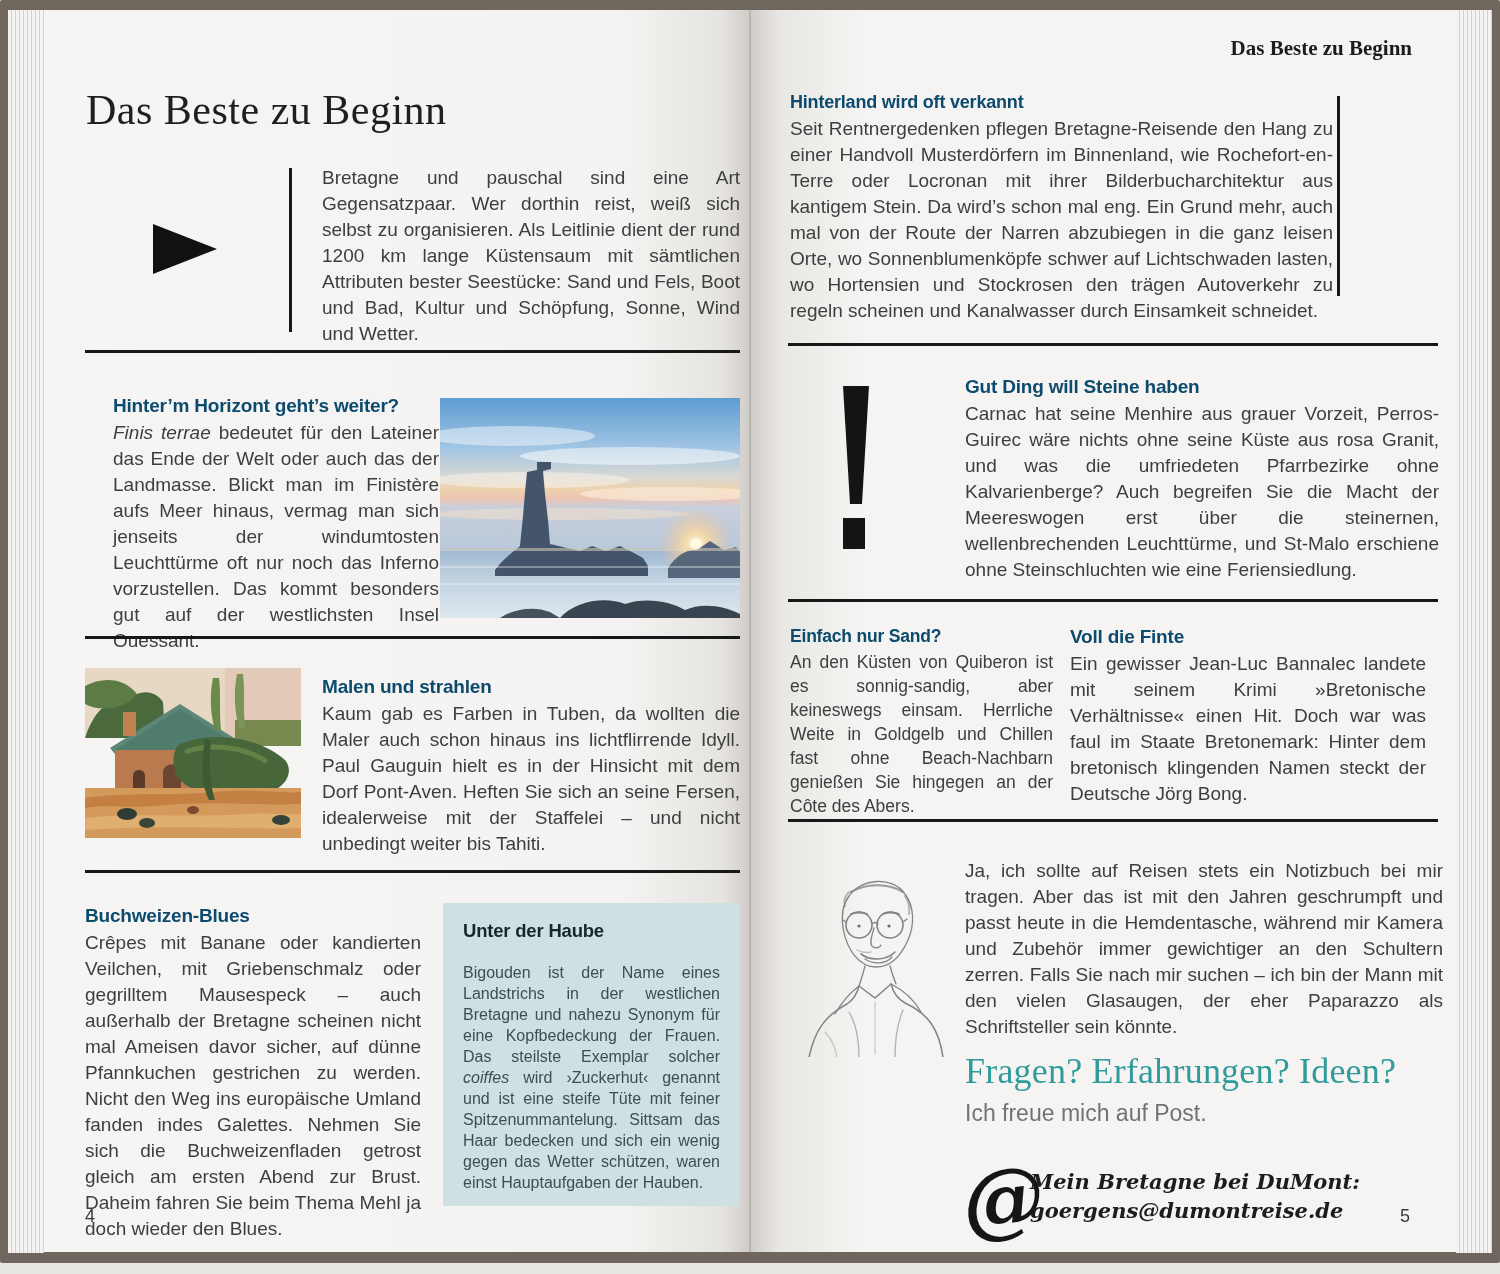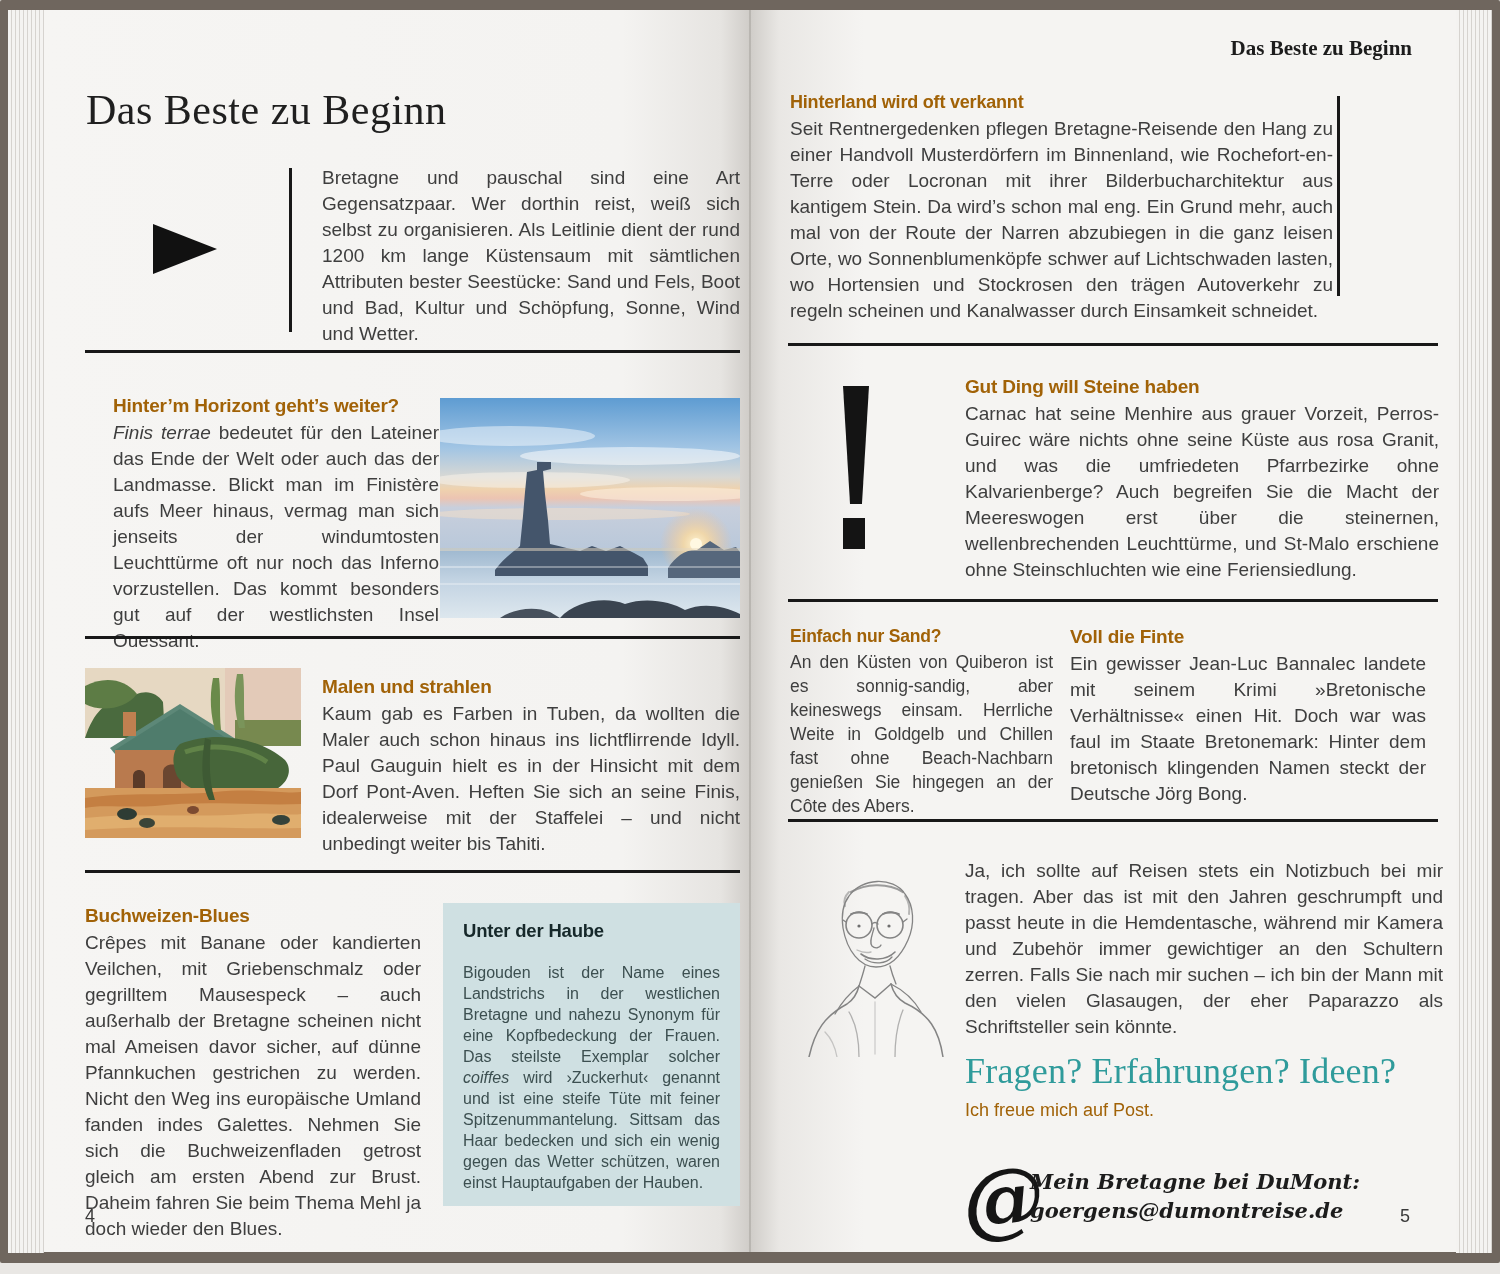--- a/index.html
+++ b/index.html
@@ -11,38 +11,38 @@
     background-image:repeating-linear-gradient(90deg,#f4f3f1 0px,#f4f3f1 3px,#d6d3cf 3px,#d6d3cf 4px); }
   .page { position:absolute; top:10px; height:1242px; }
   .page.left  { left:44px;  width:705px; background:linear-gradient(to right,#f6f5f3 0%,#f4f3f1 82%,#e6e4e1 96%,#d0cdc9 100%); }
   .page.right { left:751px; width:705px; background:linear-gradient(to right,#d0cdc9 0%,#e9e7e4 4%,#f5f4f2 16%,#f5f4f2 100%); }
   .spine-line { position:absolute; left:749px; top:10px; width:2px; height:1242px; background:#b9b6b1; }
   .abs { position:absolute; }
 
   h1.page-title { font-family:"Liberation Serif", serif; font-weight:400; font-size:42px; color:#1f1f1f; letter-spacing:0.5px; }
   .running-head { font-family:"Liberation Serif", serif; font-weight:700; font-size:21px; color:#1c1c1c; text-align:right; }
 
-  .sec-head { font-size:19px; font-weight:700; color:#a16207; letter-spacing:-0.2px; margin-bottom:3px; }
+  .sec-head { font-size:19px; font-weight:700; color:#0c4a6e; letter-spacing:-0.2px; margin-bottom:3px; }
   .body-text { font-size:19px; line-height:26px; color:#3e3e3e; text-align:justify; }
   .body-text .ital { font-style:italic; }
 
   .hrule { position:absolute; height:3px; background:#181818; }
   .vrule { position:absolute; width:2.5px; background:#181818; }
 
   .marker-triangle { width:0; height:0; border-left:64px solid #111; border-top:25px solid transparent; border-bottom:25px solid transparent; }
 
   .excl-bar { position:absolute; background:#141414; clip-path:polygon(0% 0%,100% 0%,73% 100%,27% 100%); }
   .excl-dot { position:absolute; background:#141414; }
 
   .info-box { background:#cfe0e2; padding:17px 20px 16px 20px; overflow:hidden; }
   .info-box .sec-head { color:#16282a; font-size:18.5px; margin-bottom:20px; }
   .info-box .body-text { font-size:16px; line-height:21px; color:#3c4f50; }
 
   .teal-head { font-family:"Liberation Serif", serif; font-size:36px; color:#2f9b9b; letter-spacing:0.2px; }
-  .freue { font-size:18px; color:#a16207; }
+  .freue { font-size:23px; color:#737373; }
 
   .at-glyph { font-family:"DejaVu Serif", serif; font-style:italic; font-weight:700; font-size:82px; line-height:80px; color:#151515; transform:rotate(-6deg); }
   .contact-lines { font-family:"DejaVu Serif", serif; font-style:italic; font-weight:700; font-size:21px; line-height:29px; color:#1c1c1c; }
 
   .page-num { font-size:18px; color:#3a3a3a; }
 
   .photo-frame { overflow:hidden; }
   svg { display:block; }
 </style>
 </head>
@@ -140,21 +140,21 @@
       <path d="M120 70 C116 96 116 116 124 132 L130 132 C124 114 124 94 126 72 Z" fill="#3e5a34"></path>
       <ellipse cx="42" cy="146" rx="10" ry="6" fill="#2e3c34"></ellipse>
       <ellipse cx="62" cy="155" rx="8" ry="5" fill="#3a4438"></ellipse>
       <ellipse cx="108" cy="142" rx="6" ry="4" fill="#7c4a30"></ellipse>
       <ellipse cx="196" cy="152" rx="9" ry="5" fill="#34423a"></ellipse>
     </svg>
   </div>
 
   <div class="abs" style="left:322px; top:676px; width:418px;">
     <div class="sec-head">Malen und strahlen</div>
-    <div class="body-text">Kaum gab es Farben in Tuben, da wollten die Maler auch schon hinaus ins lichtflirrende Idyll. Paul Gauguin hielt es in der Hinsicht mit dem Dorf Pont-Aven. Heften Sie sich an seine Finis, idealerweise mit der Staffelei – und nicht unbedingt weiter bis Tahiti.</div>
+    <div class="body-text">Kaum gab es Farben in Tuben, da wollten die Maler auch schon hinaus ins lichtflirrende Idyll. Paul Gauguin hielt es in der Hinsicht mit dem Dorf Pont-Aven. Heften Sie sich an seine Fersen, idealerweise mit der Staffelei – und nicht unbedingt weiter bis Tahiti.</div>
   </div>
 
   <div class="hrule" style="left:85px; top:870px; width:655px;"></div>
 
   <div class="abs" style="left:85px; top:905px; width:336px;">
     <div class="sec-head">Buchweizen-Blues</div>
     <div class="body-text">Crêpes mit Banane oder kandierten Veilchen, mit Griebenschmalz oder gegrilltem Mausespeck – auch außerhalb der Bretagne scheinen nicht mal Ameisen davor sicher, auf dünne Pfannkuchen gestrichen zu werden. Nicht den Weg ins europäische Umland fanden indes Galettes. Nehmen Sie sich die Buchweizenfladen getrost gleich am ersten Abend zur Brust. Daheim fahren Sie beim Thema Mehl ja doch wieder den Blues.</div>
   </div>
 
   <div class="abs info-box" style="left:443px; top:903px; width:297px; height:303px;">

